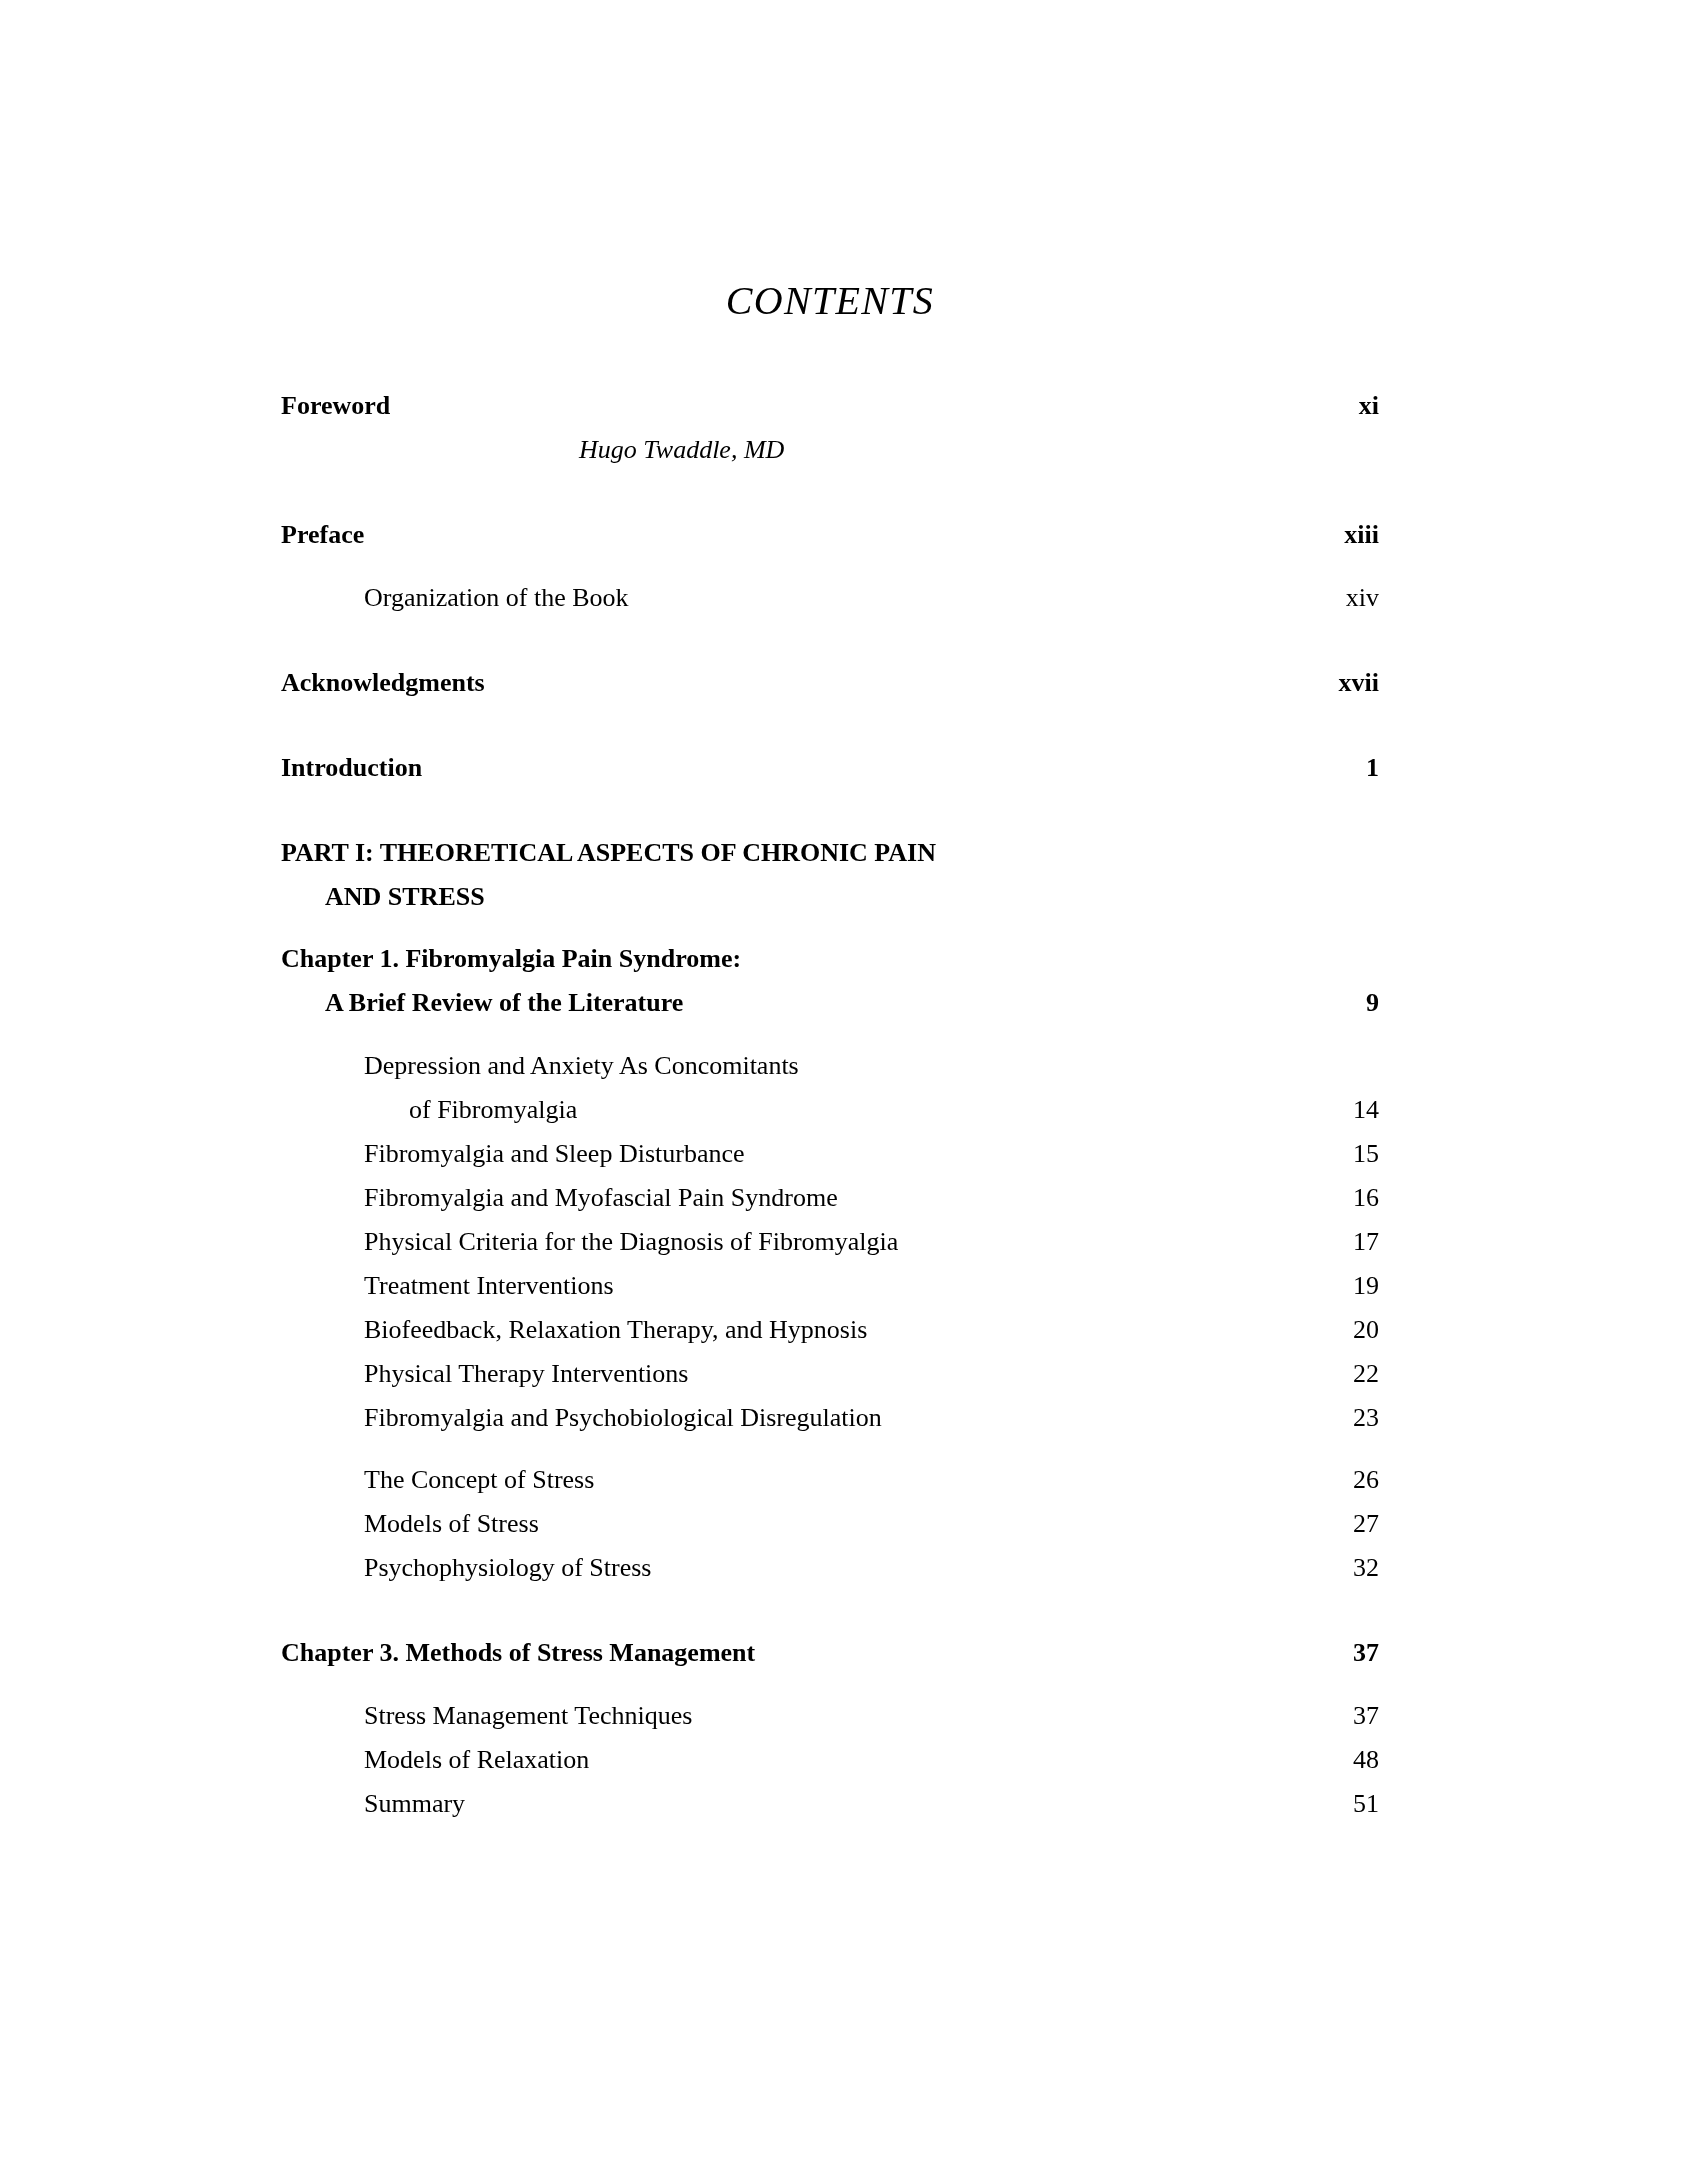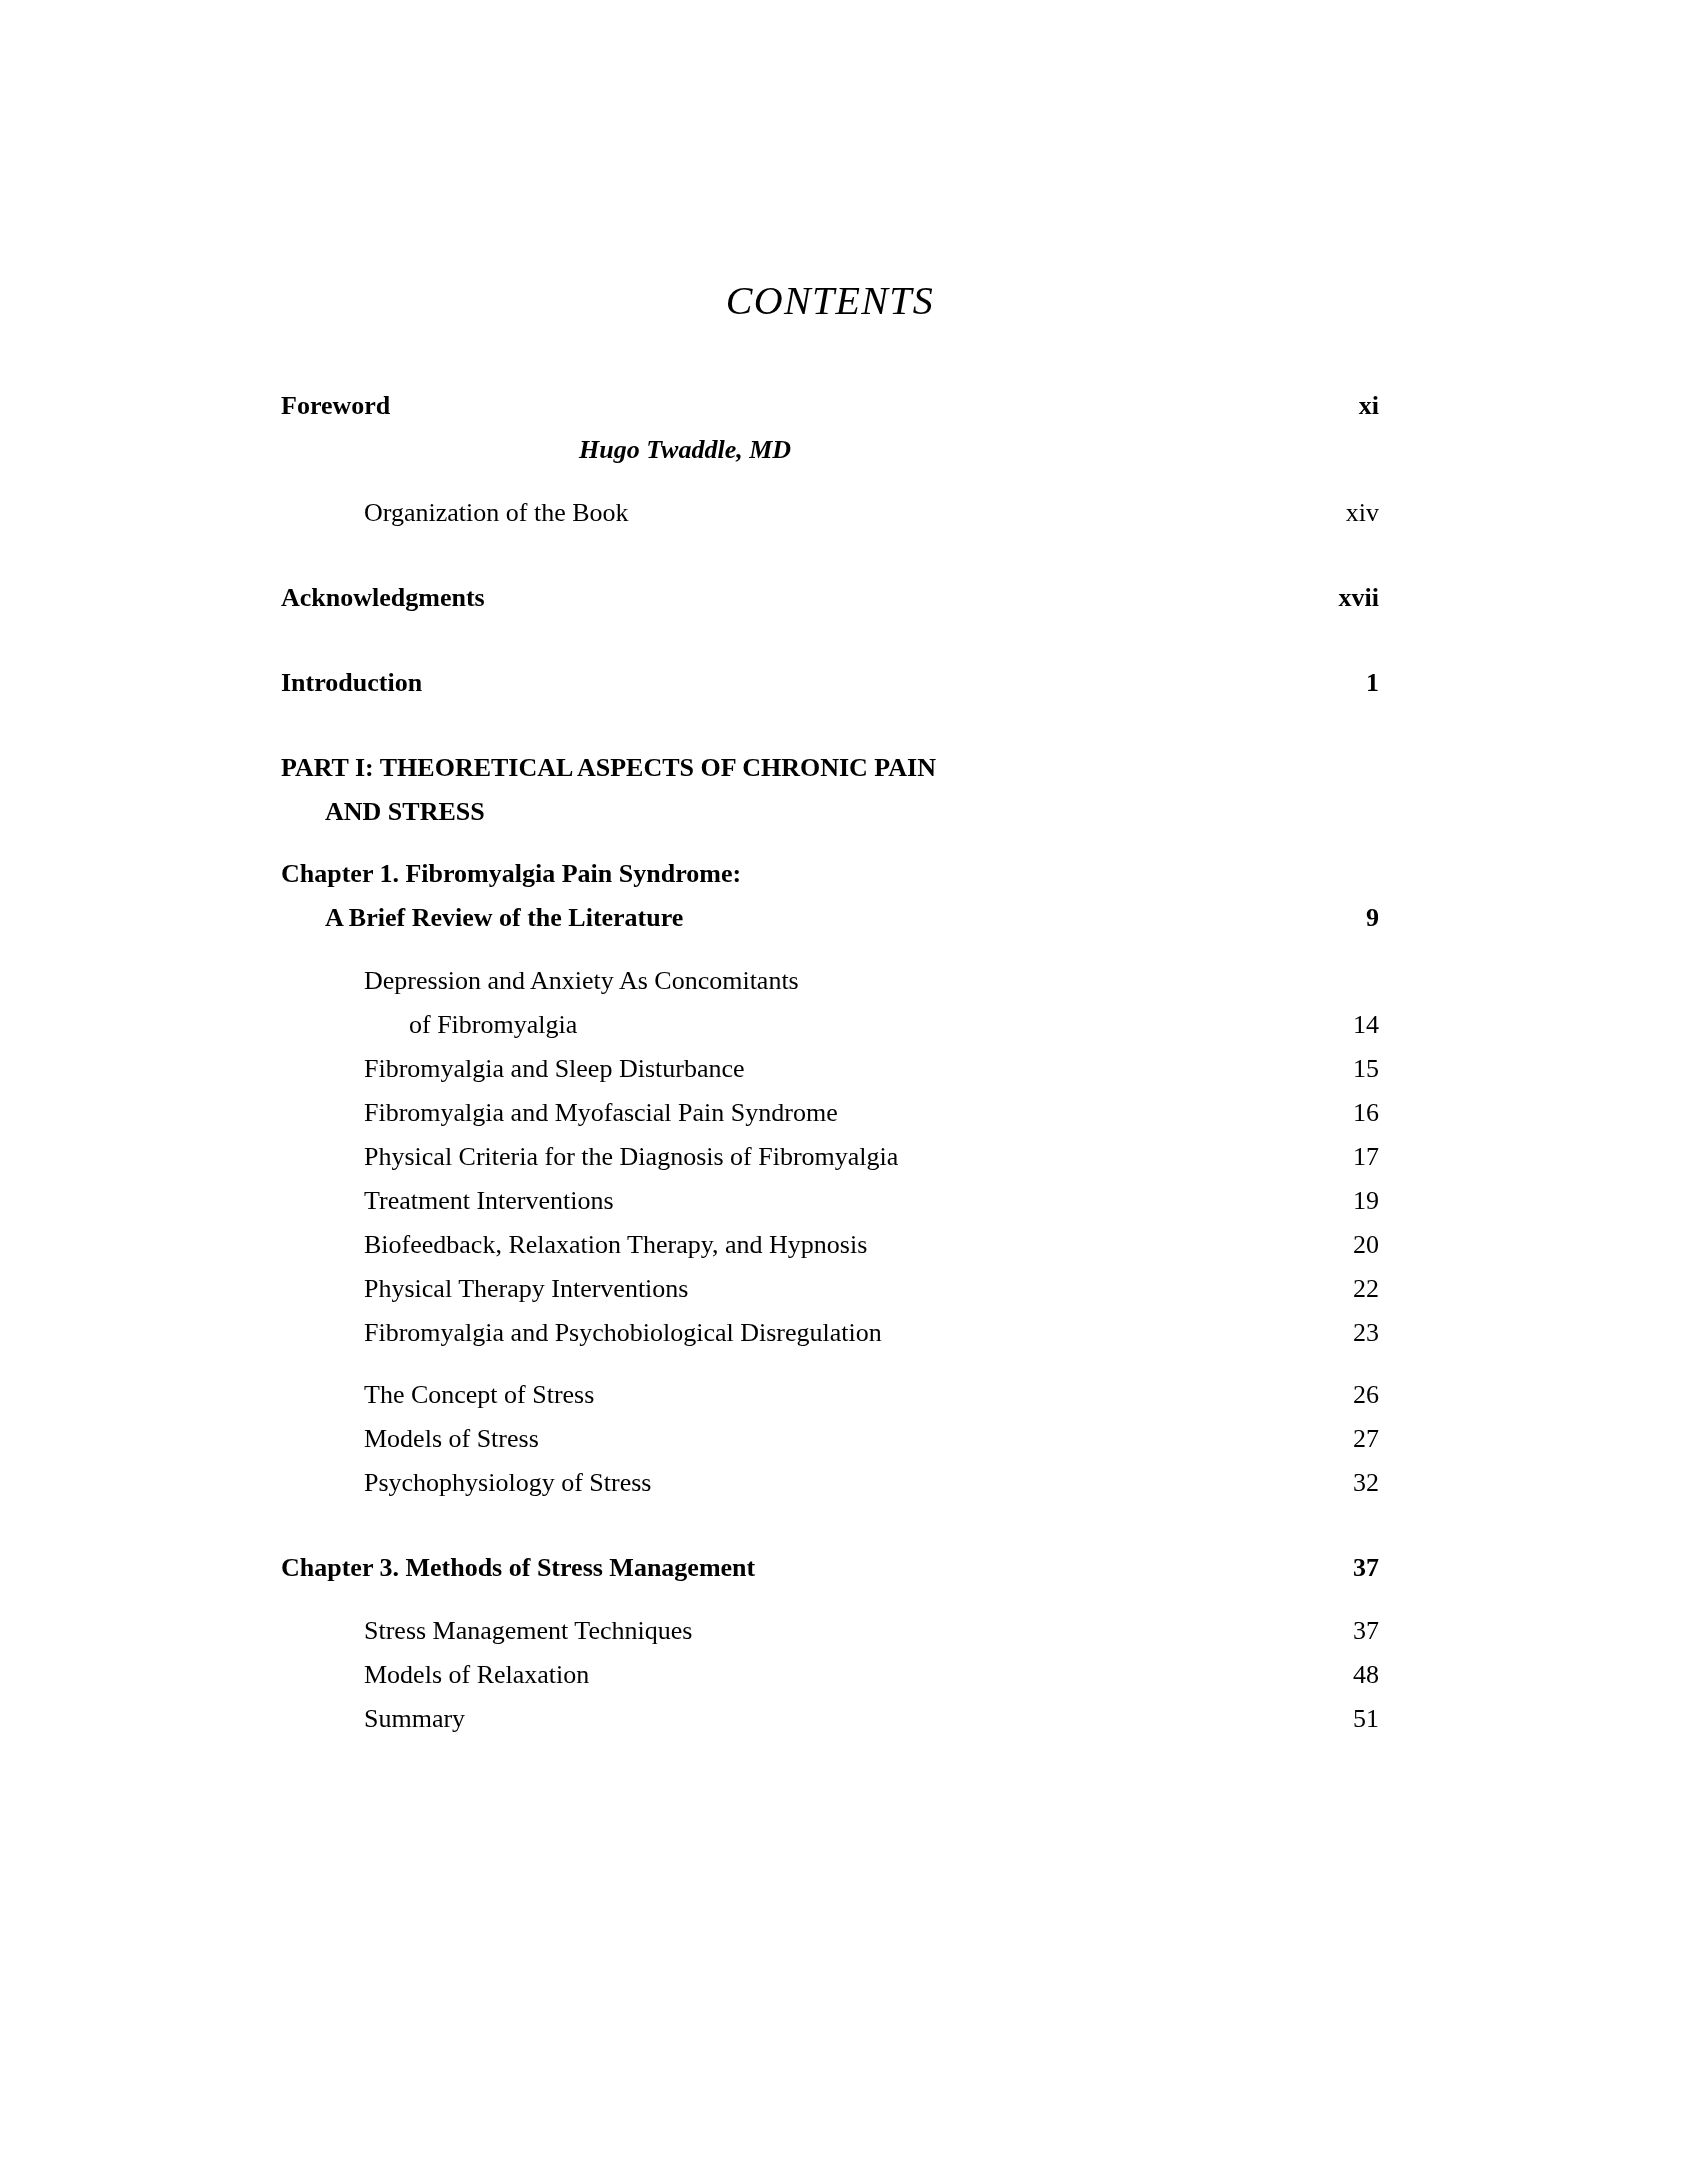--- a/index.html
+++ b/index.html
@@ -40,40 +40,44 @@
     text-align: right;
   }
   
   .r-main .label, .r-main .pg { font-weight: bold; }
   .r-part .label { font-weight: bold; }
   .r-partcont { padding-left: 44px; }
   .r-partcont .label { font-weight: bold; }
   .r-chapter .label, .r-chapter .pg { font-weight: bold; }
   .r-chaptercont { padding-left: 44px; }
   .r-chaptercont .label, .r-chaptercont .pg { font-weight: bold; }
-  .r-byline { padding-left: 298px; font-style: italic; font-weight: bold; }
+  .r-byline { padding-left: 298px; font-style: italic; }
   .r-sub { padding-left: 83px; }
   .r-subcont { padding-left: 128px; align-items: center; }
   
   .g-section { margin-top: 41px; }
   .g-subsection { margin-top: 18.5px; }
   .g-line { margin-top: 0; }
 </style>
 </head>
 <body>
 
 <div class="page">
   <div class="toc-title">CONTENTS</div>
   <div id="toc-list">
       <div class="row r-main g-line">
         <span class="label">Foreword</span>
         <span class="pg">xi</span>
       </div>
       <div class="row r-byline g-line">
         <span class="label">Hugo Twaddle, MD</span>
+      </div>
+      <div class="row r-main g-section">
+        <span class="label">Preface</span>
+        <span class="pg">xiii</span>
       </div>
       <div class="row r-sub g-subsection">
         <span class="label">Organization of the Book</span>
         <span class="pg">xiv</span>
       </div>
       <div class="row r-main g-section">
         <span class="label">Acknowledgments</span>
         <span class="pg">xvii</span>
       </div>
       <div class="row r-main g-section">

